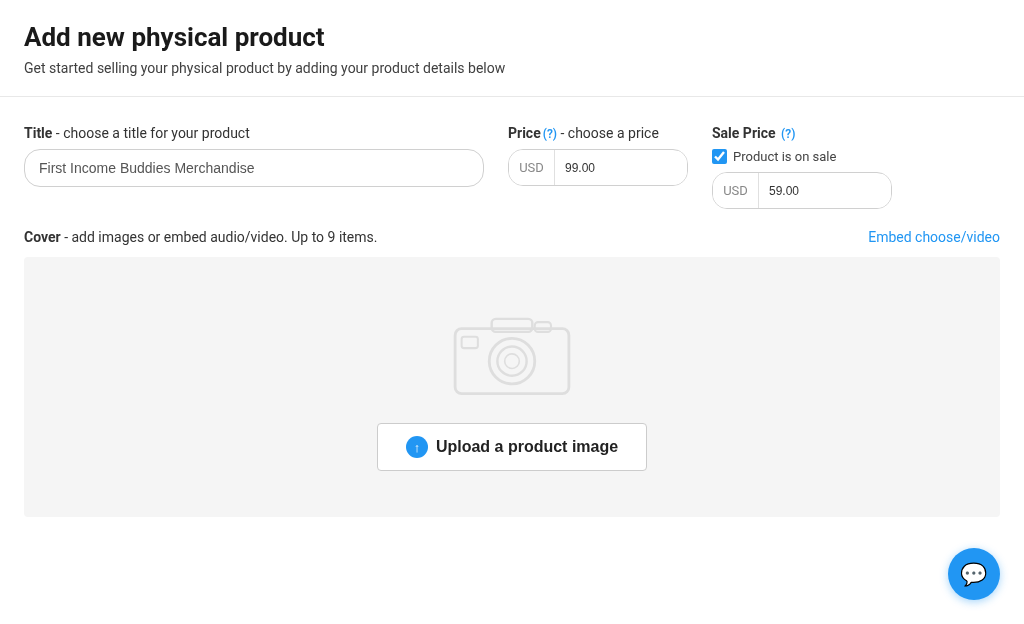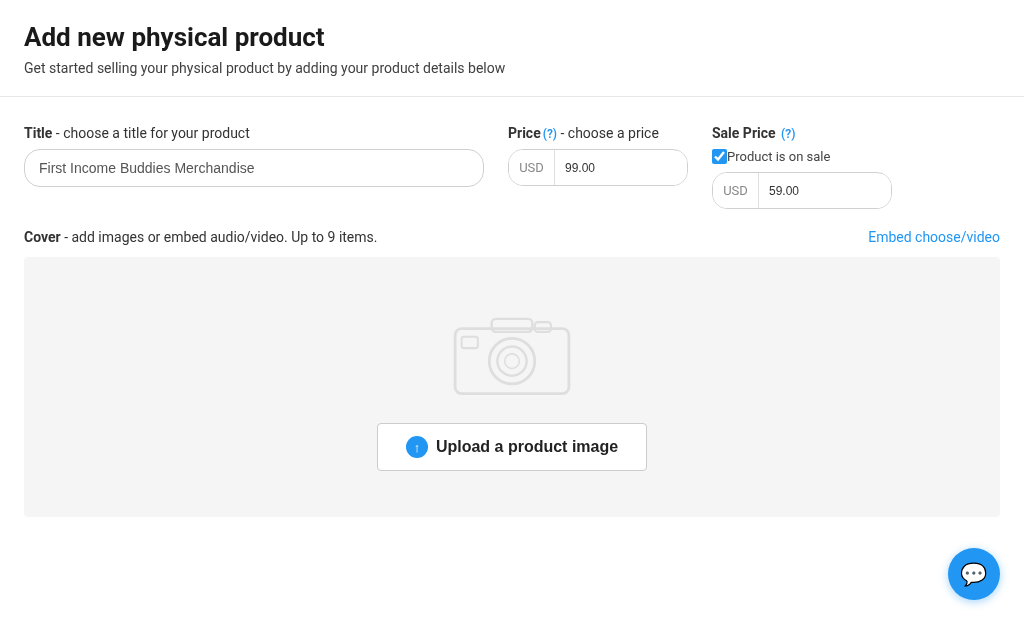--- a/index.html
+++ b/index.html
@@ -116,21 +116,21 @@
       padding: 10px 10px;
       font-size: 12px;
       color: #333;
       width: 100%;
       background: #fff;
     }
 
     .sale-price-checkbox-row {
       display: flex;
       align-items: center;
-      gap: 0;
+      gap: 6px;
       font-size: 13px;
       color: #444;
     }
 
     .sale-price-checkbox-row input[type="checkbox"] {
       width: 15px;
       height: 15px;
       accent-color: #2196F3;
       cursor: pointer;
     }

